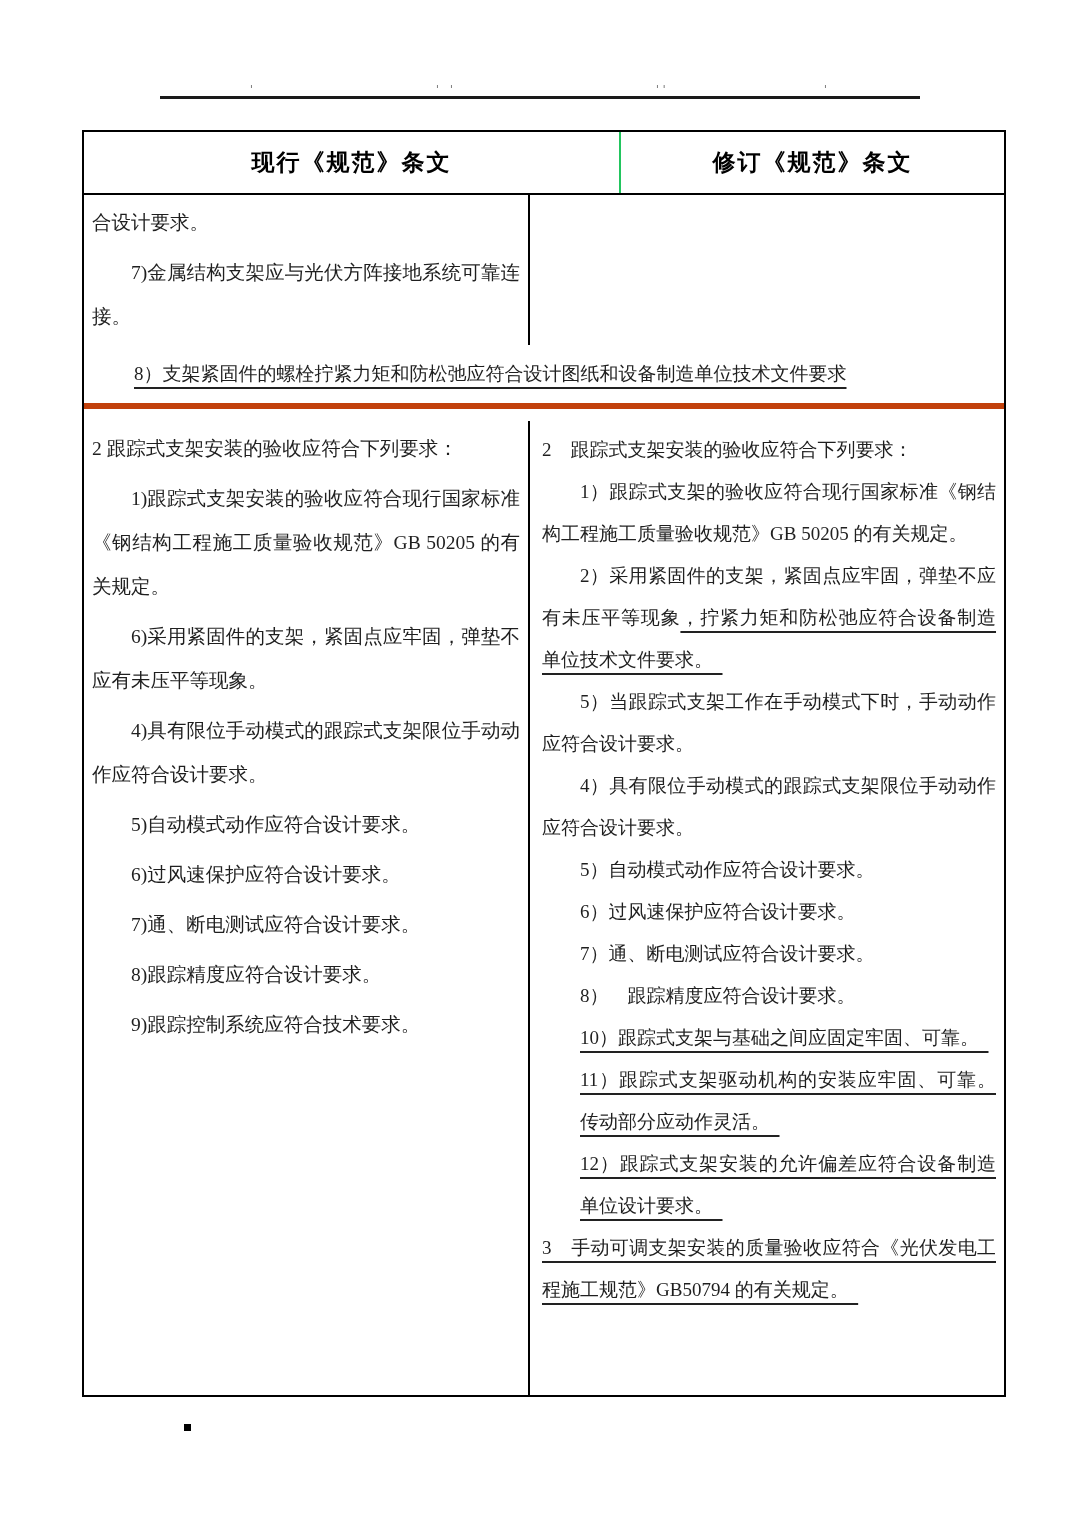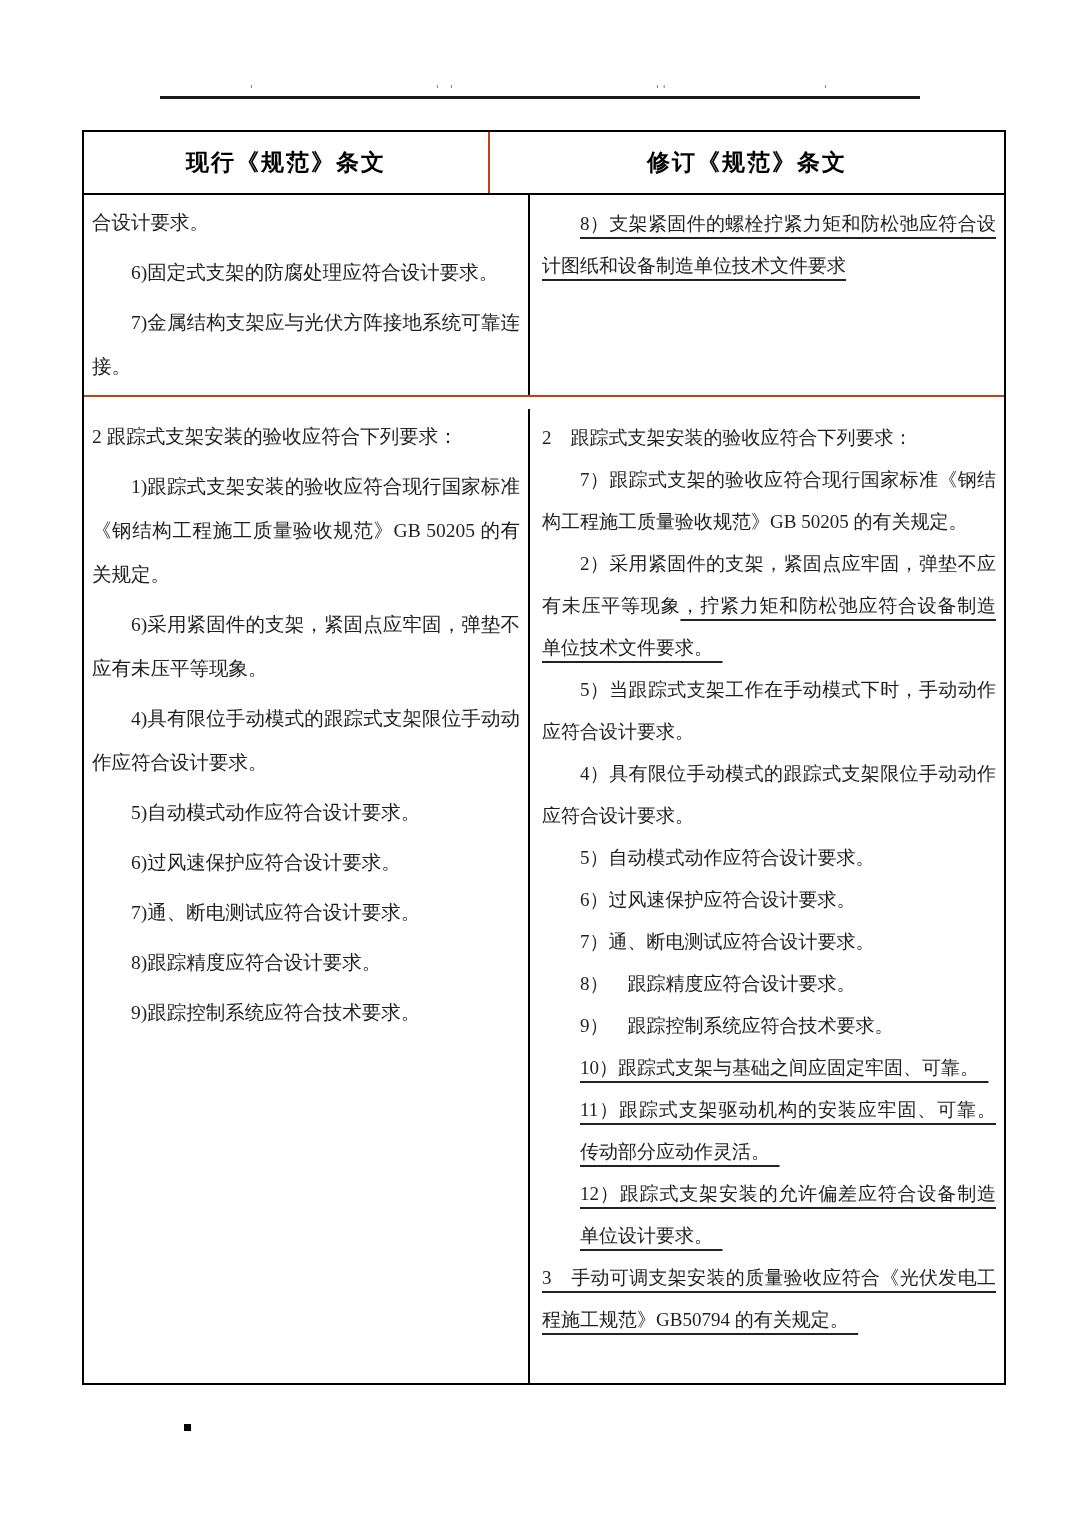--- a/index.html
+++ b/index.html
@@ -35,25 +35,25 @@
     border: 2px solid #000;
     background: #fff;
   }
 
   .thead { display: flex; border-bottom: 2px solid #000; height: 63px; }
   .th {
     display: flex; align-items: center; justify-content: center;
     font-family: "Liberation Sans", "DejaVu Sans", sans-serif;
     font-weight: bold; font-size: 23px; color: #000; letter-spacing: 2px;
   }
-  .th.left  { width: 406px; border-right: 2px solid #c2410c; }
+  .th.left  { width: 537px; border-right: 2px solid #22c55e; }
   .th.right { flex: 1; }
 
   .trow { display: flex; }
-  .trow.r1 { min-height: 195px; border-bottom: 2px solid #c2410c; }
+  .trow.r1 { min-height: 195px; border-bottom: 6px solid #c2410c; flex-direction: column; }
   .trow.r2 { min-height: 974px; margin-top: 12px; }
 
   .td { overflow: hidden; }
   .td.left {
     width: 446px; border-right: 2px solid #000;
     padding: 6px 8px 6px 8px;
     font-size: 19.5px; line-height: 44px;
   }
   .td.right {
     flex: 1;
@@ -91,50 +91,48 @@
 
 <div class="doc-table">
   <div class="thead">
     <div class="th left">现行《规范》条文</div>
     <div class="th right">修订《规范》条文</div>
   </div>
   <div id="table-body">
       <div class="trow r1">
         <div class="td left">
           <p class="para"><span>合设计要求。</span></p>
-          <p class="para fi"><span>6)固定式支架的防腐处理应符合设计要求。</span></p>
           <p class="para fi"><span>7)金属结构支架应与光伏方阵接地系统可靠连接。</span></p>
         </div>
         <div class="td right">
           <p class="para fi"><span class="u">8）支架紧固件的螺栓拧紧力矩和防松弛应符合设计图纸和设备制造单位技术文件要求</span></p>
         </div>
       </div>
       <div class="trow r2">
         <div class="td left">
           <p class="para"><span>2 跟踪式支架安装的验收应符合下列要求：</span></p>
           <p class="para fi"><span>1)跟踪式支架安装的验收应符合现行国家标准《钢结构工程施工质量验收规范》GB 50205 的有关规定。</span></p>
           <p class="para fi"><span>6)采用紧固件的支架，紧固点应牢固，弹垫不应有未压平等现象。</span></p>
           <p class="para fi"><span>4)具有限位手动模式的跟踪式支架限位手动动作应符合设计要求。</span></p>
           <p class="para fi"><span>5)自动模式动作应符合设计要求。</span></p>
           <p class="para fi"><span>6)过风速保护应符合设计要求。</span></p>
           <p class="para fi"><span>7)通、断电测试应符合设计要求。</span></p>
           <p class="para fi"><span>8)跟踪精度应符合设计要求。</span></p>
           <p class="para fi"><span>9)跟踪控制系统应符合技术要求。</span></p>
         </div>
         <div class="td right">
           <p class="para"><span>2　跟踪式支架安装的验收应符合下列要求：</span></p>
-          <p class="para fi"><span>7）跟踪式支架的验收应符合现行国家标准《钢结构工程施工质量验收规范》GB 50205 的有关规定。</span></p>
+          <p class="para fi"><span>1）跟踪式支架的验收应符合现行国家标准《钢结构工程施工质量验收规范》GB 50205 的有关规定。</span></p>
           <p class="para fi"><span>2）采用紧固件的支架，紧固点应牢固，弹垫不应有未压平等现象</span><span class="u">，拧紧力矩和防松弛应符合设备制造单位技术文件要求。&nbsp;&nbsp;</span></p>
           <p class="para fi"><span>5）当跟踪式支架工作在手动模式下时，手动动作应符合设计要求。</span></p>
           <p class="para fi"><span>4）具有限位手动模式的跟踪式支架限位手动动作应符合设计要求。</span></p>
           <p class="para fi"><span>5）自动模式动作应符合设计要求。</span></p>
           <p class="para fi"><span>6）过风速保护应符合设计要求。</span></p>
           <p class="para fi"><span>7）通、断电测试应符合设计要求。</span></p>
           <p class="para fi"><span>8）　跟踪精度应符合设计要求。</span></p>
-          <p class="para fi"><span>9）　跟踪控制系统应符合技术要求。</span></p>
           <p class="para bi"><span class="u">10）跟踪式支架与基础之间应固定牢固、可靠。&nbsp;&nbsp;</span></p>
           <p class="para bi"><span class="u">11）跟踪式支架驱动机构的安装应牢固、可靠。传动部分应动作灵活。&nbsp;&nbsp;</span></p>
           <p class="para bi"><span class="u">12）跟踪式支架安装的允许偏差应符合设备制造单位设计要求。&nbsp;&nbsp;</span></p>
           <p class="para"><span class="u">3　手动可调支架安装的质量验收应符合《光伏发电工程施工规范》GB50794 的有关规定。&nbsp;&nbsp;</span></p>
         </div>
       </div>
     </div>
 </div>
 
 <div class="stray-dot"></div>

